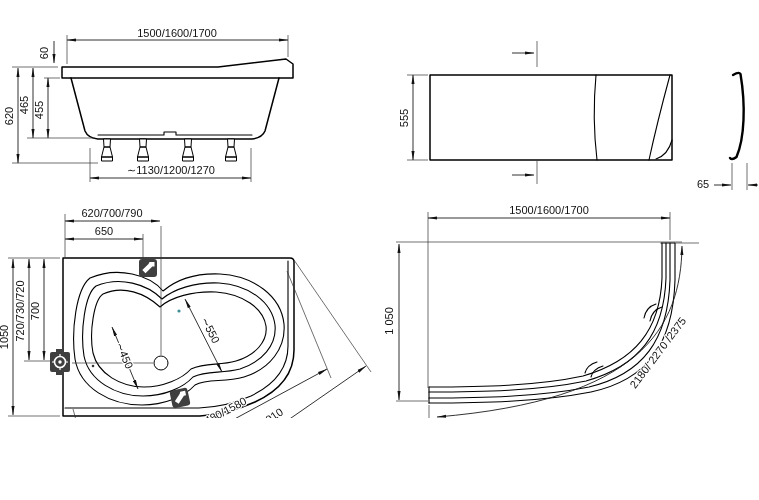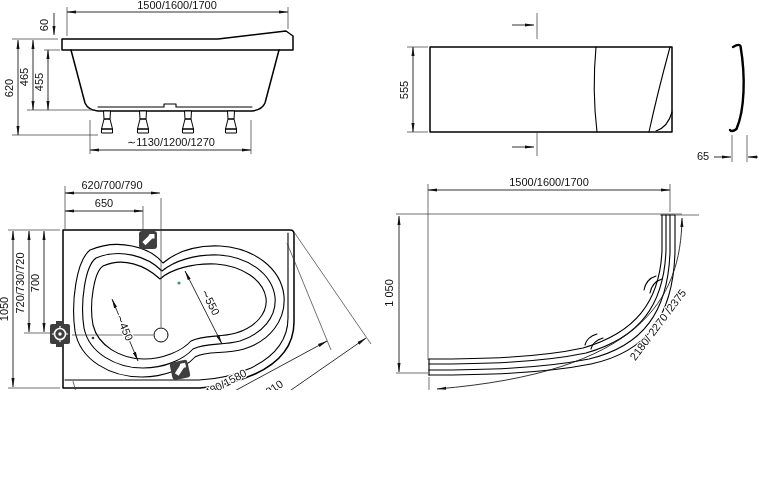--- a/index.html
+++ b/index.html
@@ -1,16 +1,16 @@
 <!DOCTYPE html>
 <html><head>
 <meta charset="utf-8">
 <style>
   html,body{margin:0;padding:0;background:#fff;}
-  .canvas{position:relative;width:759px;height:390px;background:#fff;overflow:hidden;}
+  .canvas{position:relative;width:759px;height:390px;background:#fff;overflow:hidden;margin-top:28px;}
   svg{display:block;}
   .obj{stroke:#000;stroke-width:1.5;fill:none;stroke-linejoin:round;stroke-linecap:round;}
   .obj2{stroke:#000;stroke-width:1.1;fill:none;stroke-linejoin:round;stroke-linecap:round;}
   .objw{stroke:#000;stroke-width:1;fill:#fff;stroke-linejoin:round;}
   .dim{stroke:#1c1c1c;stroke-width:0.9;fill:none;}
   .ext{stroke:#333;stroke-width:0.7;fill:none;}
   .lbl{font-family:"Liberation Sans",sans-serif;font-size:11px;fill:#111;}
   .halo{paint-order:stroke;stroke:#fff;stroke-width:2.5px;stroke-linejoin:round;}
 </style>
 </head>

